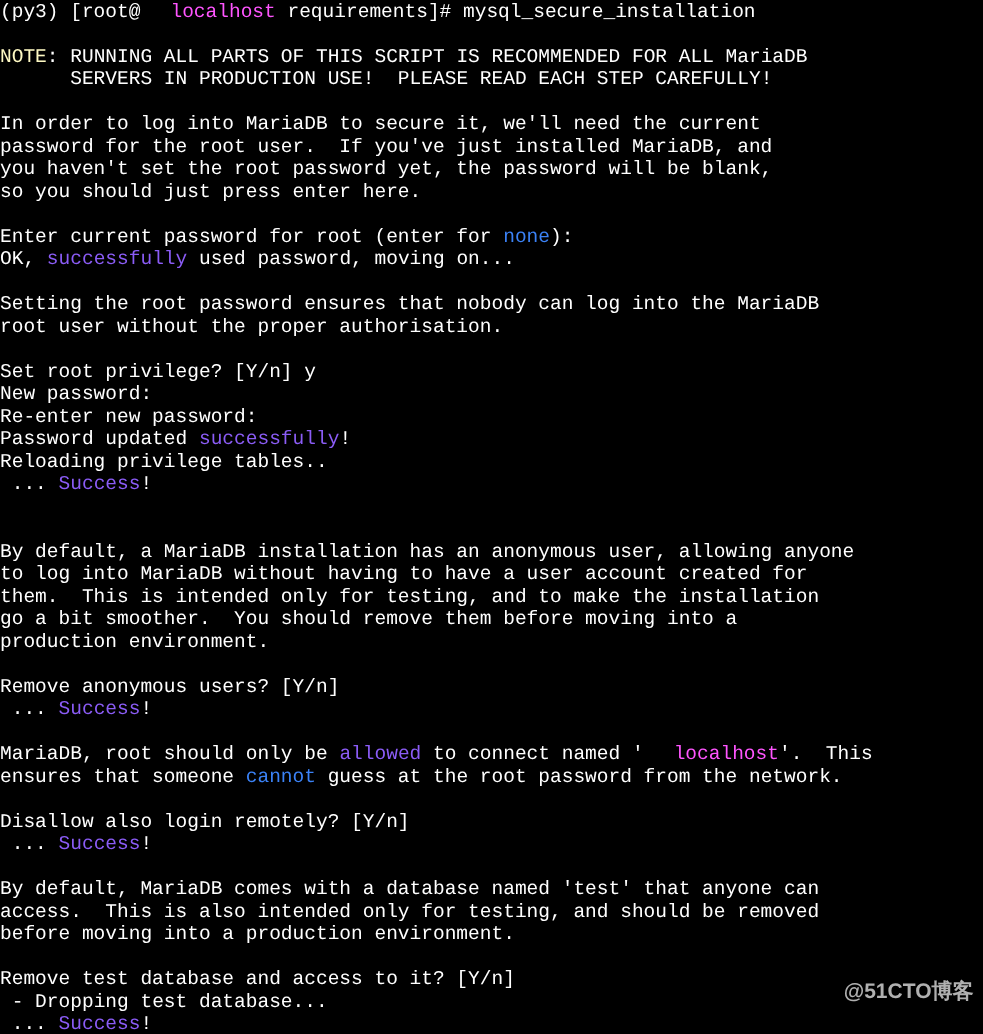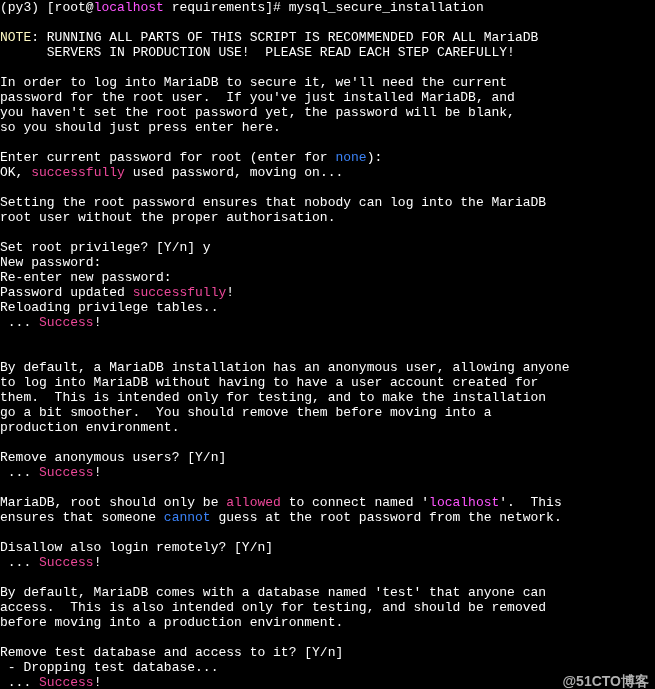--- a/index.html
+++ b/index.html
@@ -12,28 +12,28 @@
       line-height: 15px;
       width: 655px;
       height: 689px;
       overflow: hidden;
       position: relative;
     }
     .term {
       white-space: pre-wrap;
       word-break: break-all;
     }
-    .magenta { color: #ff55ff; }
+    .magenta { color: #ff55ff; margin-left: 20px; }
     .cyan { color: #fef9c3; }
-    .green { color: #ec4899; }
+    .green { color: #8b5cf6; }
     .red { color: #3b82f6; }
     .watermark {
       position: absolute;
       right: 6px;
-      bottom: 0;
+      bottom: 21px;
       color: #b0b0b0;
       font-family: Arial, sans-serif;
       font-size: 14px;
       font-weight: bold;
       text-shadow: 0 0 2px #000;
     }
   </style>
 </head>
 <body>
 

